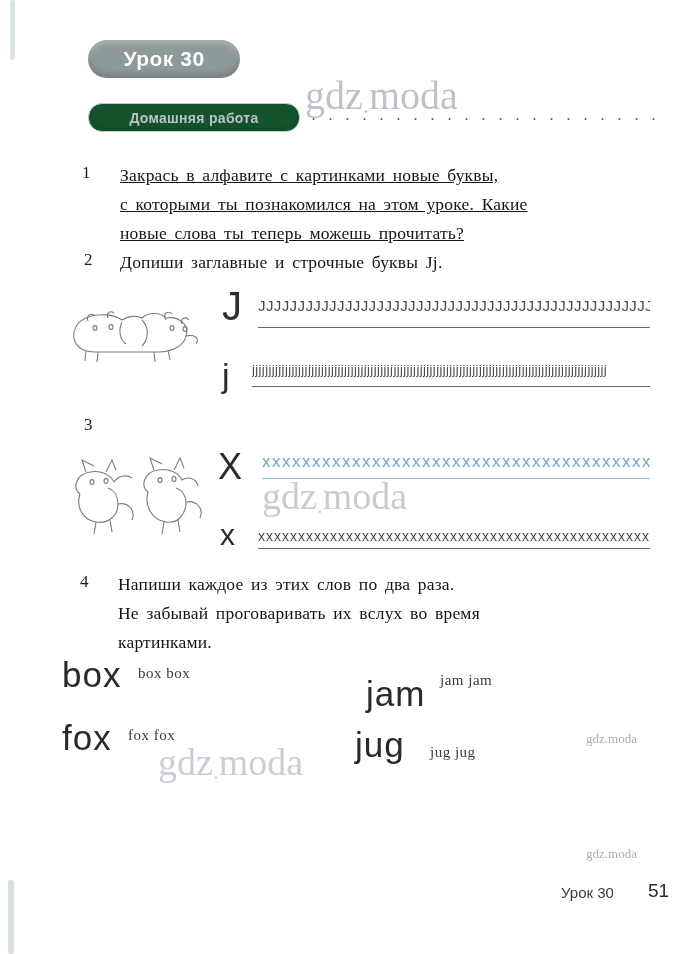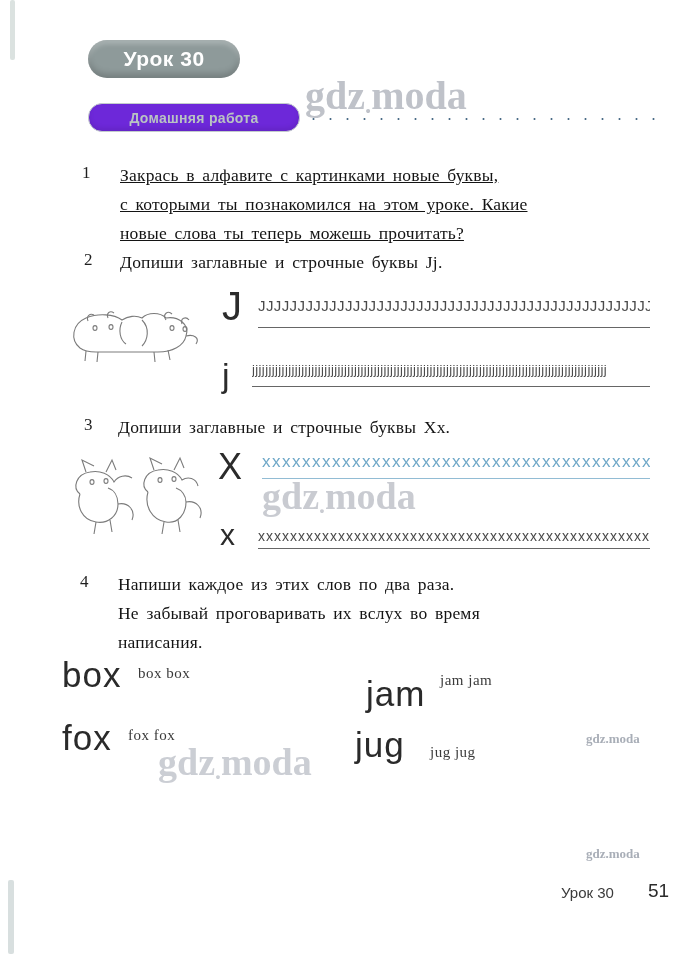--- a/index.html
+++ b/index.html
@@ -64,21 +64,21 @@
   }
 
   
   .hw-pill {
     position: absolute;
     left: 88px;
     top: 103px;
     width: 210px;
     height: 27px;
     border-radius: 14px;
-    background: #6d28d9;
+    background: #14532d;
     border: 1px solid #c3cccc;
     box-shadow: inset 0 -3px 5px rgba(0,0,0,.09);
     display: flex;
     align-items: center;
     justify-content: center;
   }
   .hw-pill span {
     font-family: "Liberation Sans", sans-serif;
     font-weight: bold;
     font-size: 14px;
@@ -100,21 +100,20 @@
   }
 
   
   .wm {
     position: absolute;
     font-family: "Liberation Serif", serif;
     color: #b9bcc2;
     opacity: .85;
     white-space: nowrap;
     pointer-events: none;
-    font-weight: bold;
   }
   .wm-1 { left: 305px; top: 72px;  font-size: 40px; color:#b4b8c0; }
   .wm-2 { left: 262px; top: 474px; font-size: 38px; color:#c0c3ca; }
   .wm-3 { left: 158px; top: 740px; font-size: 38px; color:#c3c6cd; }
   .wm-4 { left: 586px; top: 731px; font-size: 13px; color:#9aa0ab; }
   .wm-5 { left: 586px; top: 846px; font-size: 13px; color:#9aa0ab; }
   .wm sub {
     font-size: .62em;
     vertical-align: -0.18em;
   }
@@ -256,23 +255,20 @@
 
   <div class="hw-letter" style="left:222px; top:284px; font-size:40px;">J</div>
   <div class="strip" style="left:258px; top:297px; width:392px;">JJJJJJJJJJJJJJJJJJJJJJJJJJJJJJJJJJJJJJJJJJJJJJJJJJJJJJJJJJJJJJJJJJ</div>
   <div class="rule-line" style="left:258px; top:327px; width:392px;"></div>
 
   <div class="hw-letter" style="left:222px; top:356px; font-size:34px;">j</div>
   <div class="strip" style="left:252px; top:362px; width:398px; font-size:13px;">jjjjjjjjjjjjjjjjjjjjjjjjjjjjjjjjjjjjjjjjjjjjjjjjjjjjjjjjjjjjjjjjjjjjjjjjjjjjjjjjjjjjjjjjjjjjjjjjjjjjjjjjjjjj</div>
   <div class="rule-line" style="left:252px; top:386px; width:398px;"></div>
 
   <div class="ex-num" style="left:84px; top:415px;">3</div>
-  <div class="ex-text spaced" style="left:118px; top:413px; width:530px;">
-    <span>Допиши заглавные и строчные буквы </span><b>Xx.</b>
-  </div>
 
   <svg class="sketch" style="left:60px; top:448px;" width="150" height="96" viewBox="0 0 150 96">
     <g fill="none" stroke="#6d6d6d" stroke-width="1.1">
       <path d="M20 46 C12 40 16 26 30 24 C40 22 50 26 54 34 C58 28 66 26 72 30"></path>
       <path d="M26 24 L22 12 L34 18"></path>
       <path d="M46 24 L52 12 L56 22"></path>
       <ellipse cx="32" cy="34" rx="2" ry="2.4"></ellipse>
       <ellipse cx="46" cy="33" rx="2" ry="2.4"></ellipse>
       <path d="M20 46 C16 58 22 72 36 74 C48 76 58 68 58 56 C58 48 54 42 48 40"></path>
       <path d="M36 74 L34 86 M50 72 L52 84"></path>
@@ -293,21 +289,21 @@
   <div class="rule-line" style="left:262px; top:478px; width:388px; background:#7fb0cd;"></div>
 
   <div class="hw-letter" style="left:220px; top:518px; font-size:30px;">x</div>
   <div class="strip" style="left:258px; top:528px; width:392px; font-size:14px; letter-spacing:1px;">xxxxxxxxxxxxxxxxxxxxxxxxxxxxxxxxxxxxxxxxxxxxxxxxxxxxxxxxxxxxxxxxxxxxxxxx</div>
   <div class="rule-line" style="left:258px; top:548px; width:392px;"></div>
 
   <div class="ex-num" style="left:80px; top:572px;">4</div>
   <div class="ex-text spaced" style="left:118px; top:570px; width:530px;">
     <div>Напиши каждое из этих слов по два раза.</div>
     <div>Не забывай проговаривать их вслух во время</div>
-    <div>написания.</div>
+    <div>картинками.</div>
   </div>
 
   <div class="word-big" style="left:62px; top:655px;">box</div>
   <div class="word-small" style="left:138px; top:665px;">box box</div>
 
   <div class="word-big" style="left:366px; top:655px;margin-top:19px;">jam</div>
   <div class="word-small" style="left:440px; top:672px;">jam jam</div>
 
   <div class="word-big" style="left:62px; top:718px;">fox</div>
   <div class="word-small" style="left:128px; top:727px;text-align:right;">fox fox</div>

